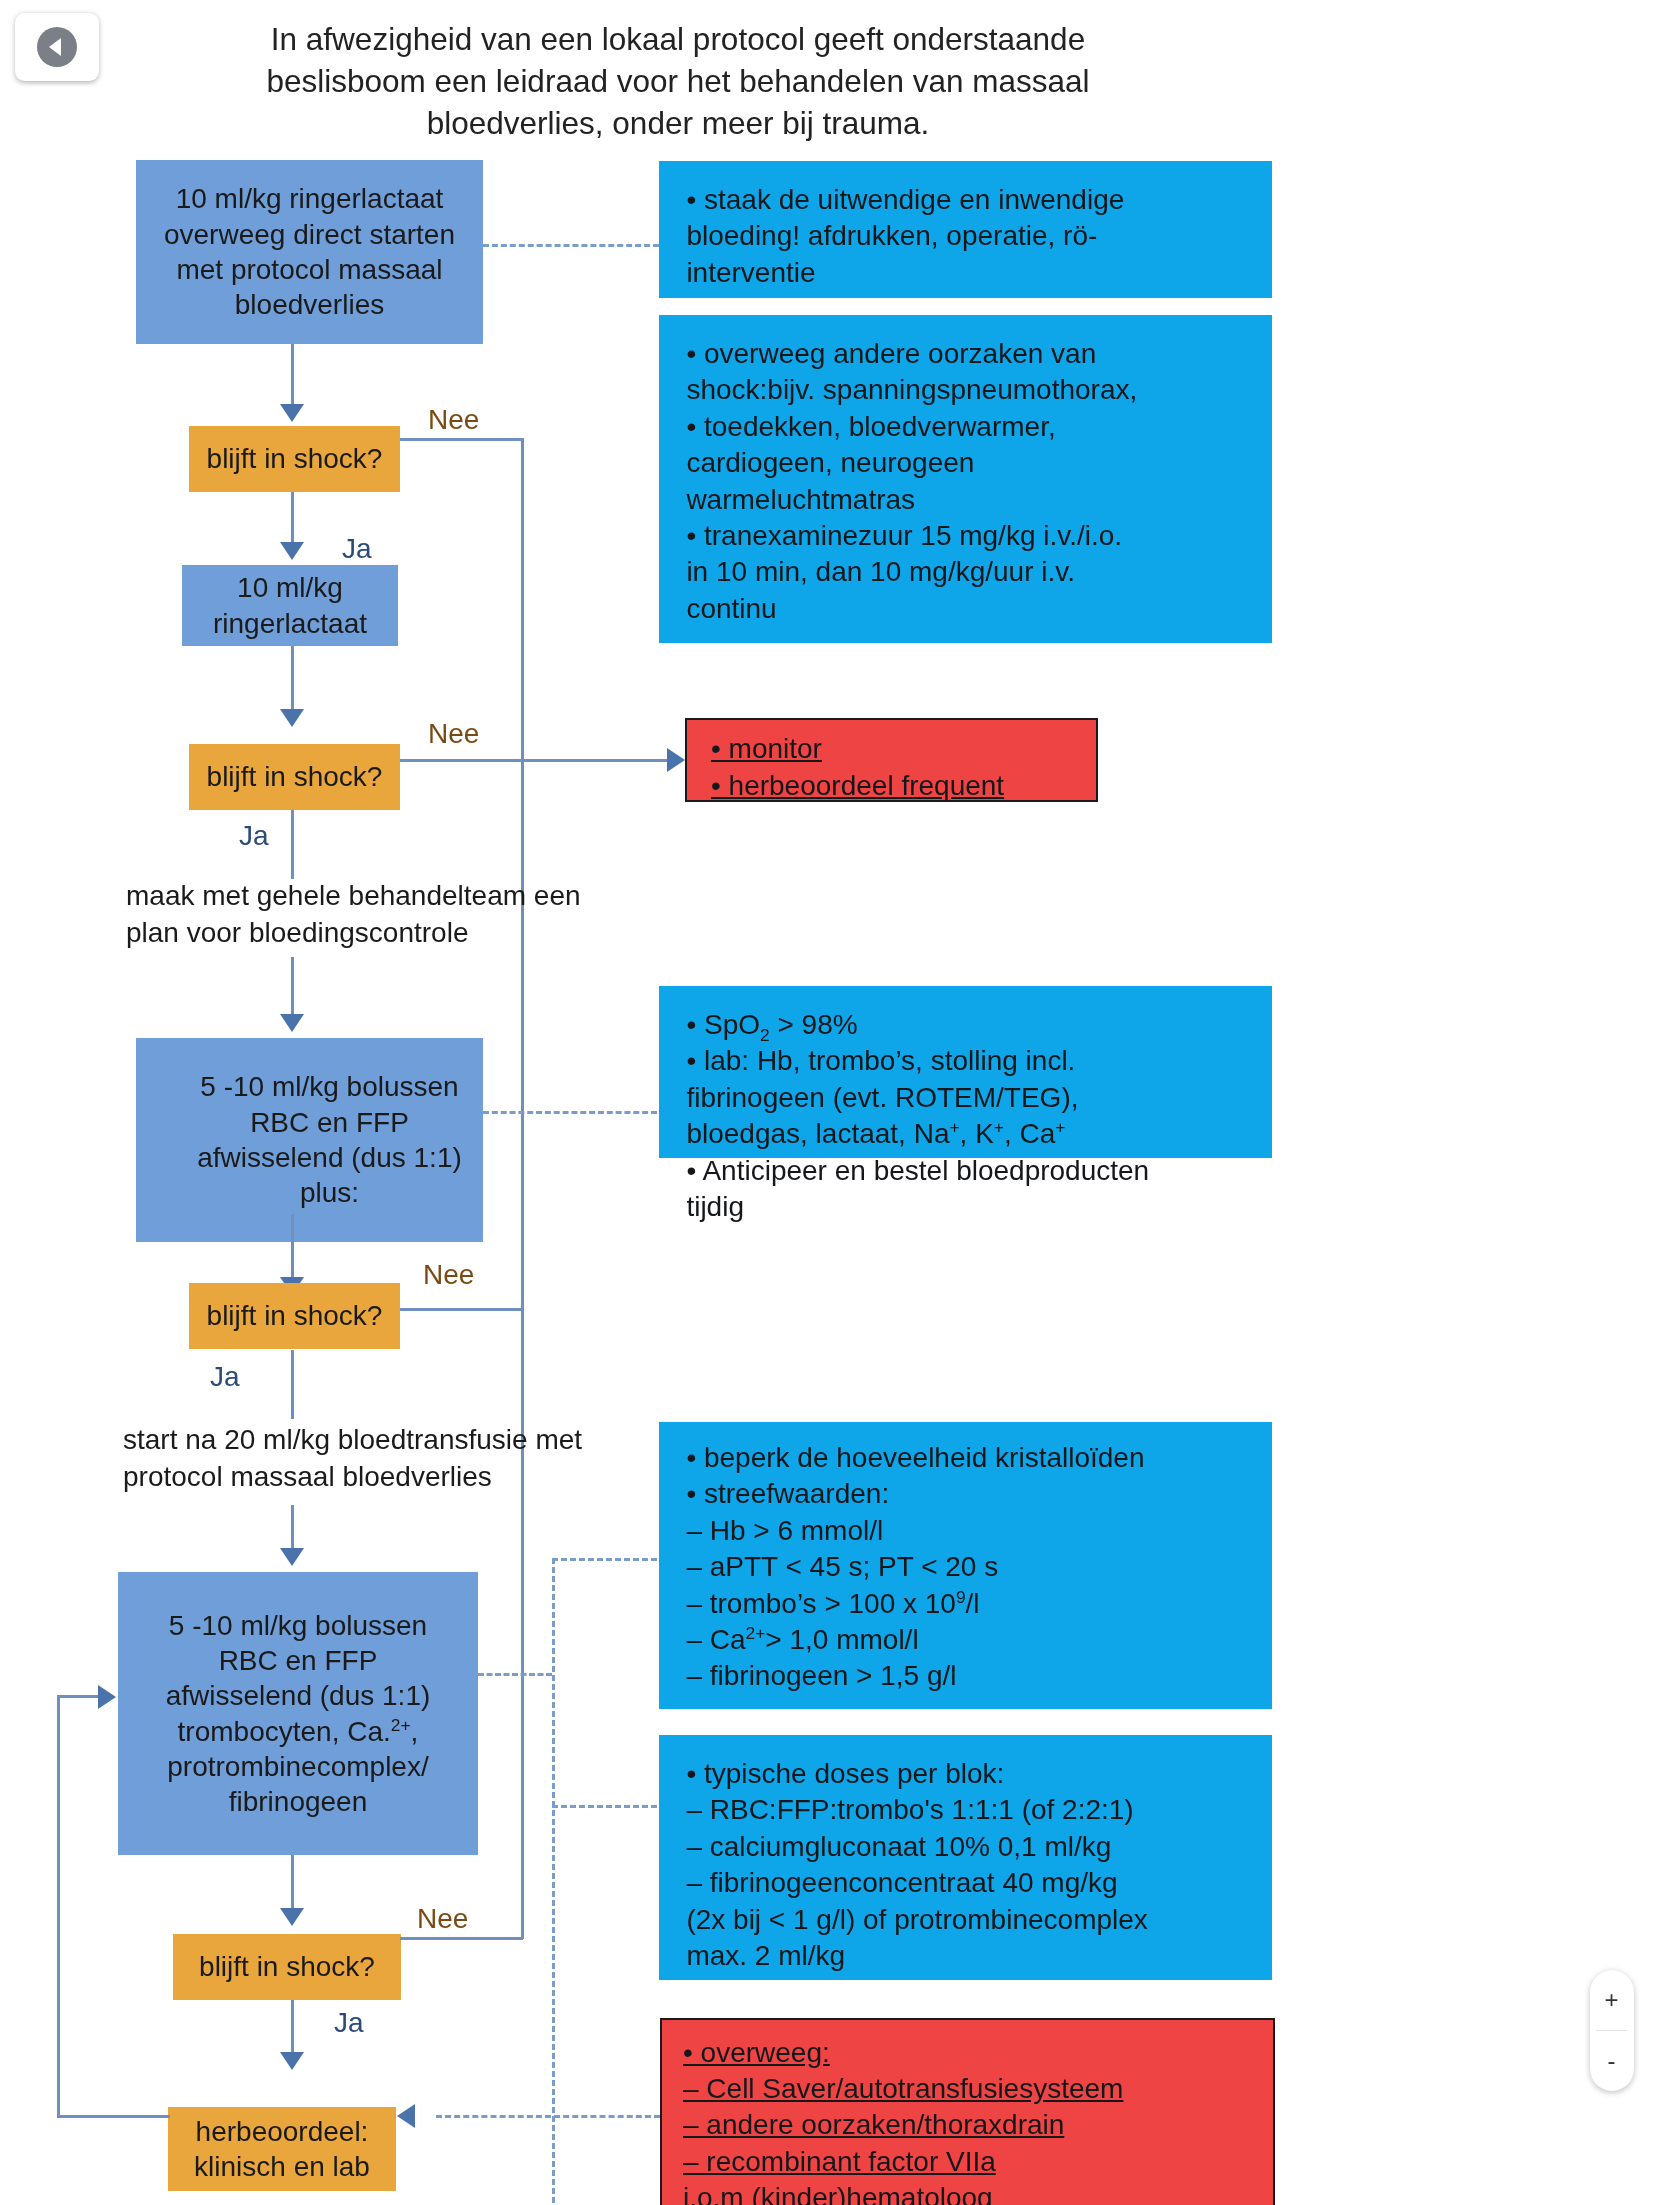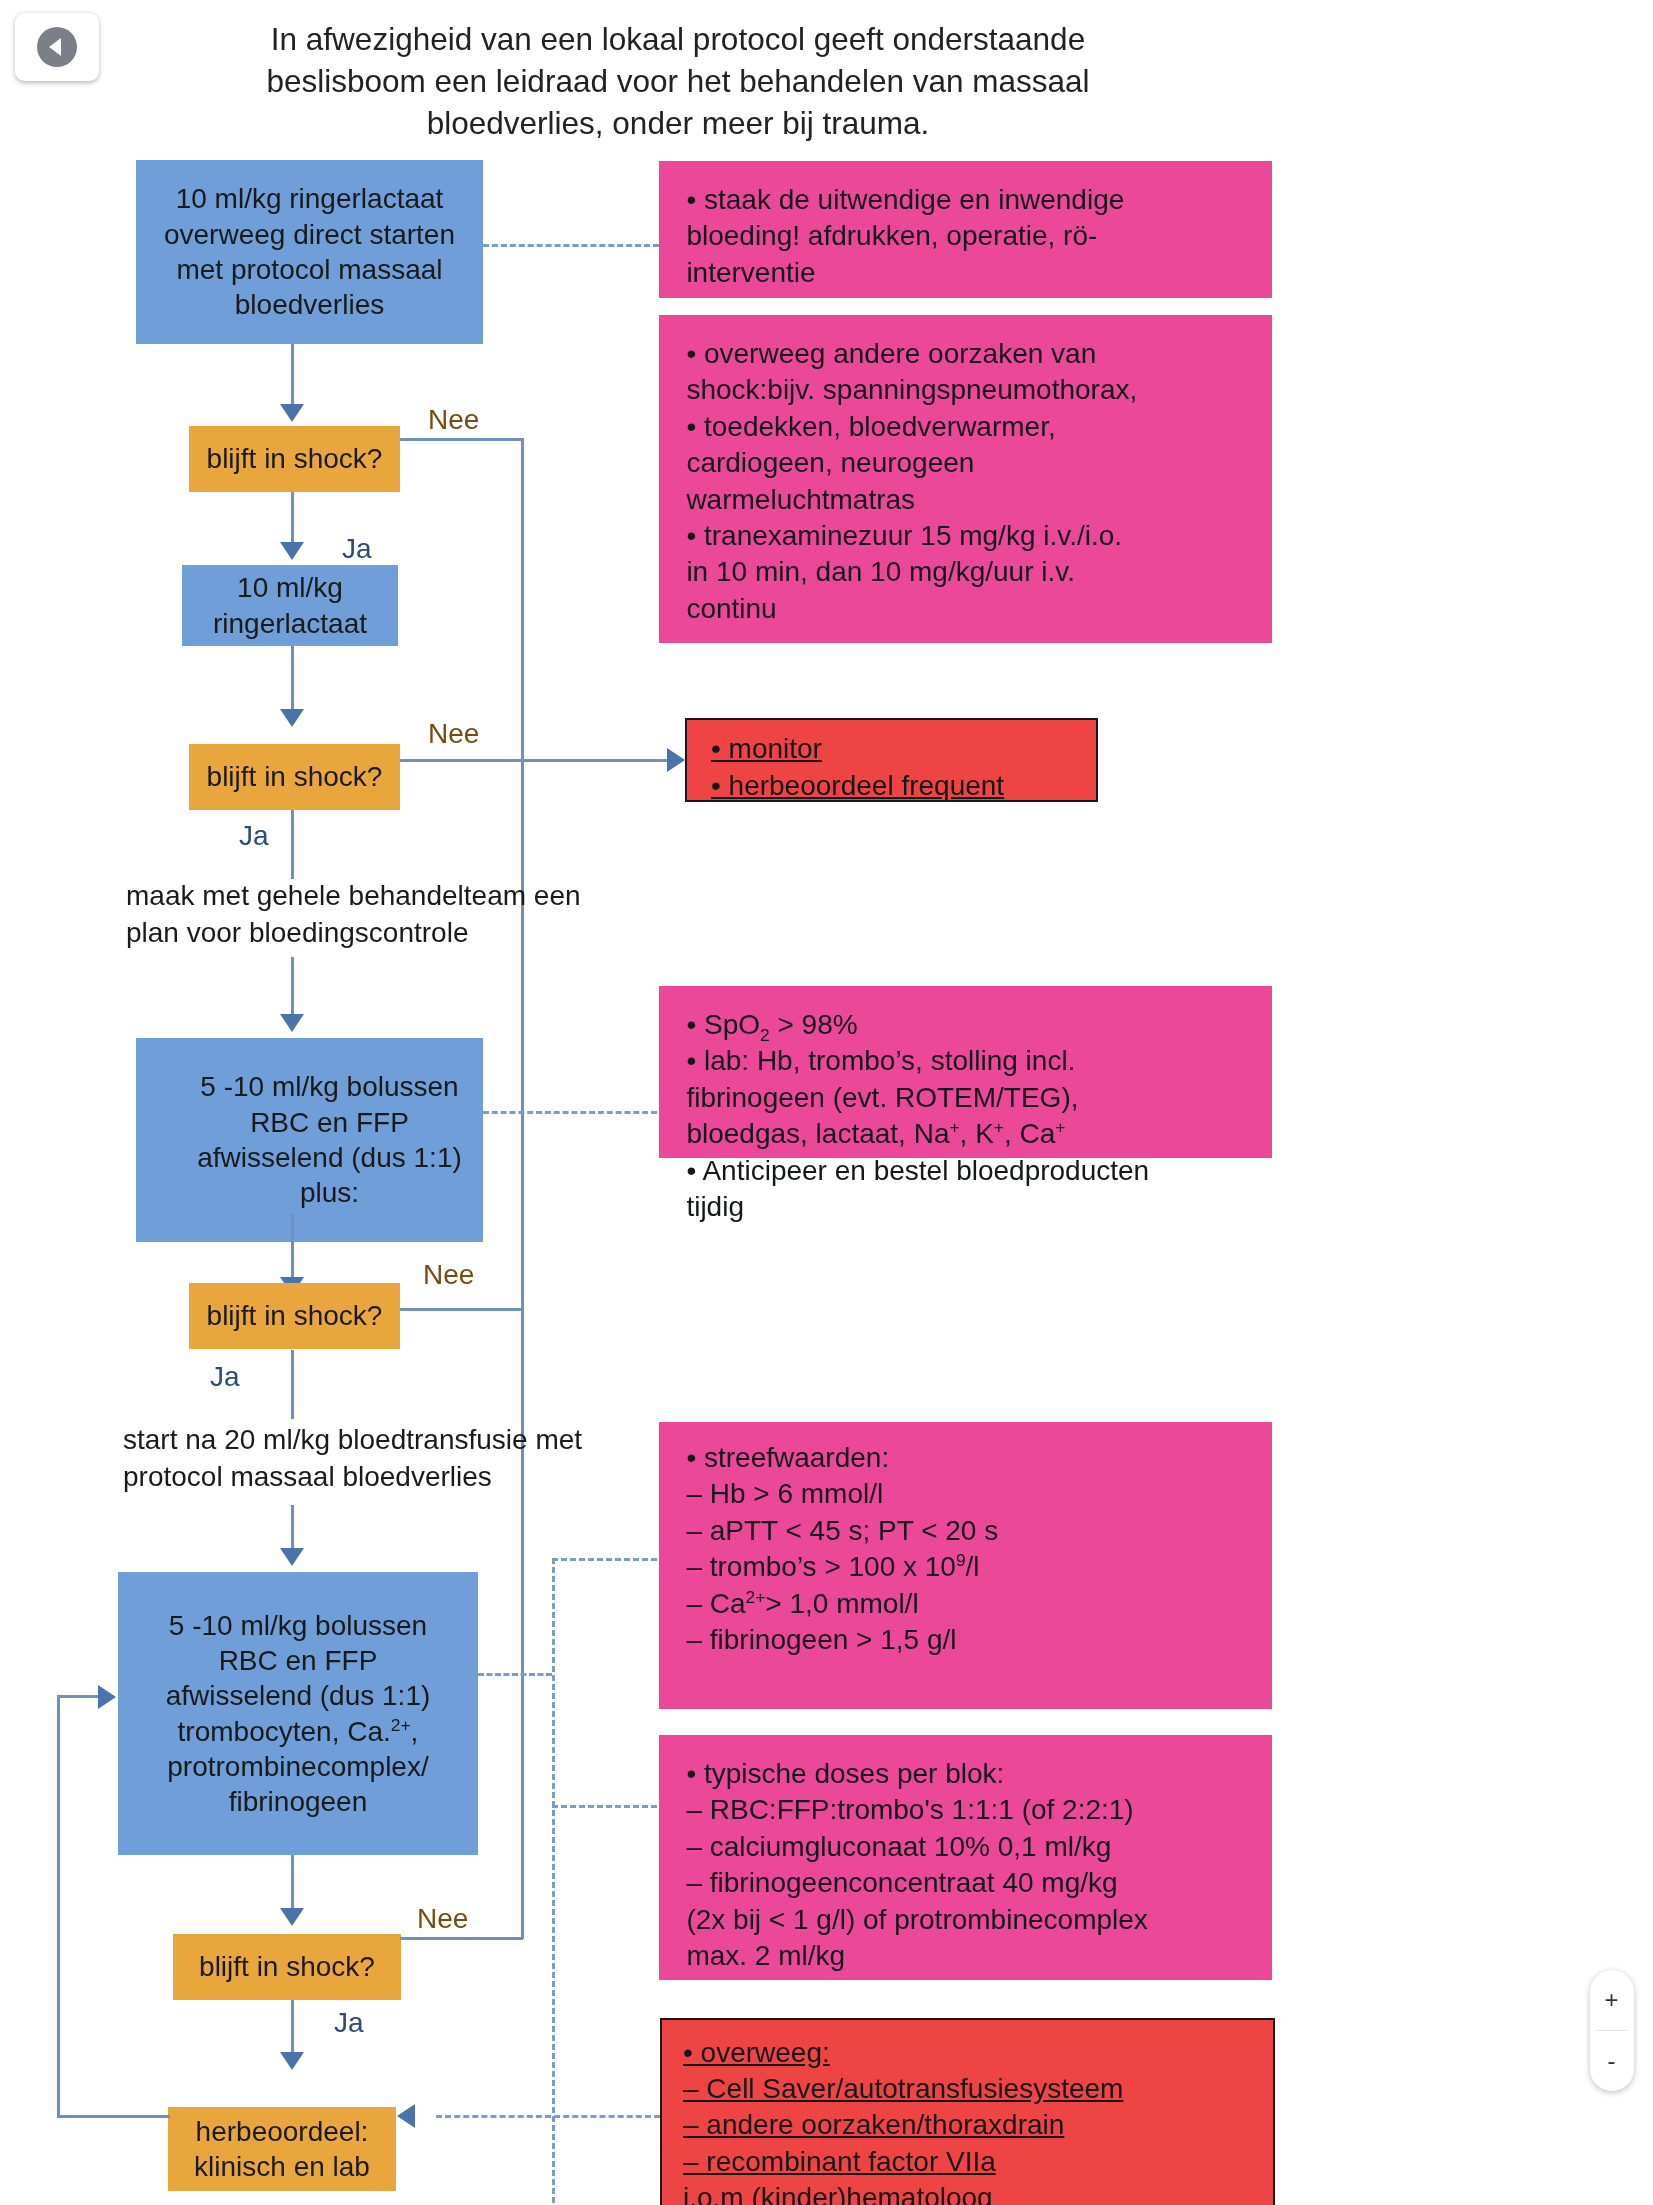--- a/index.html
+++ b/index.html
@@ -39,21 +39,21 @@
   
   #title{
     left:242px;top:19.4px;width:872px;text-align:center;
     font-size:31.5px;line-height:1.33;color:#222;font-weight:400;
   }
 
   
   .node{display:flex;align-items:center;justify-content:center;text-align:center;
         font-size:28px;line-height:1.26;color:#1a1a1a;padding:4.8px 8px;}
   .blue{background:#6f9ed8;}
-  .lightblue{background:#ec4899;}
+  .lightblue{background:#0ea5e9;}
   .orange{background:#e9a63c;}
   .whitebox{background:#ef4444;border:2.4px solid #1a1a1a;text-decoration:underline;}
   .info{display:block;text-align:left;font-size:28px;line-height:1.30;
         padding:21px 24px 21px 27.4px;color:#15171a;}
   .plain{font-size:28px;line-height:1.33;color:#1a1a1a;text-align:left;}
   .lbl{font-size:28px;color:#2b4b7a;}
   .lbl-nee{color:#7a4a12;}
 
   sup{font-size:.62em;vertical-align:super;line-height:0;}
   sub{font-size:.62em;vertical-align:sub;line-height:0;}
@@ -217,20 +217,21 @@
 <div class="abs lightblue info" style="left:659px;top:986px;width:613px;height:172px;">
   <div><span>• SpO</span><sub>2</sub><span> &gt; 98%</span></div>
   <div>• lab: Hb, trombo’s, stolling incl.</div>
   <div>fibrinogeen (evt. ROTEM/TEG),</div>
   <div><span>bloedgas, lactaat, Na</span><sup>+</sup><span>, K</span><sup>+</sup><span>, Ca</span><sup>+</sup></div>
   <div>• Anticipeer en bestel bloedproducten</div>
   <div>tijdig</div>
 </div>
 
 <div class="abs lightblue info" style="left:659px;top:1422px;width:613px;height:287px;padding:18px 24px 18px 27.4px;">
+  <div>• beperk de hoeveelheid kristalloïden</div>
   <div>• streefwaarden:</div>
   <div>– Hb &gt; 6 mmol/l</div>
   <div>– aPTT &lt; 45 s; PT &lt; 20 s</div>
   <div><span>– trombo’s &gt; 100 x 10</span><sup>9</sup><span>/l</span></div>
   <div><span>– Ca</span><sup>2+</sup><span>&gt; 1,0 mmol/l</span></div>
   <div>– fibrinogeen &gt; 1,5 g/l</div>
 </div>
 
 <div class="abs lightblue info" style="left:659px;top:1735px;width:613px;height:245px;">
   <div>• typische doses per blok:</div>

